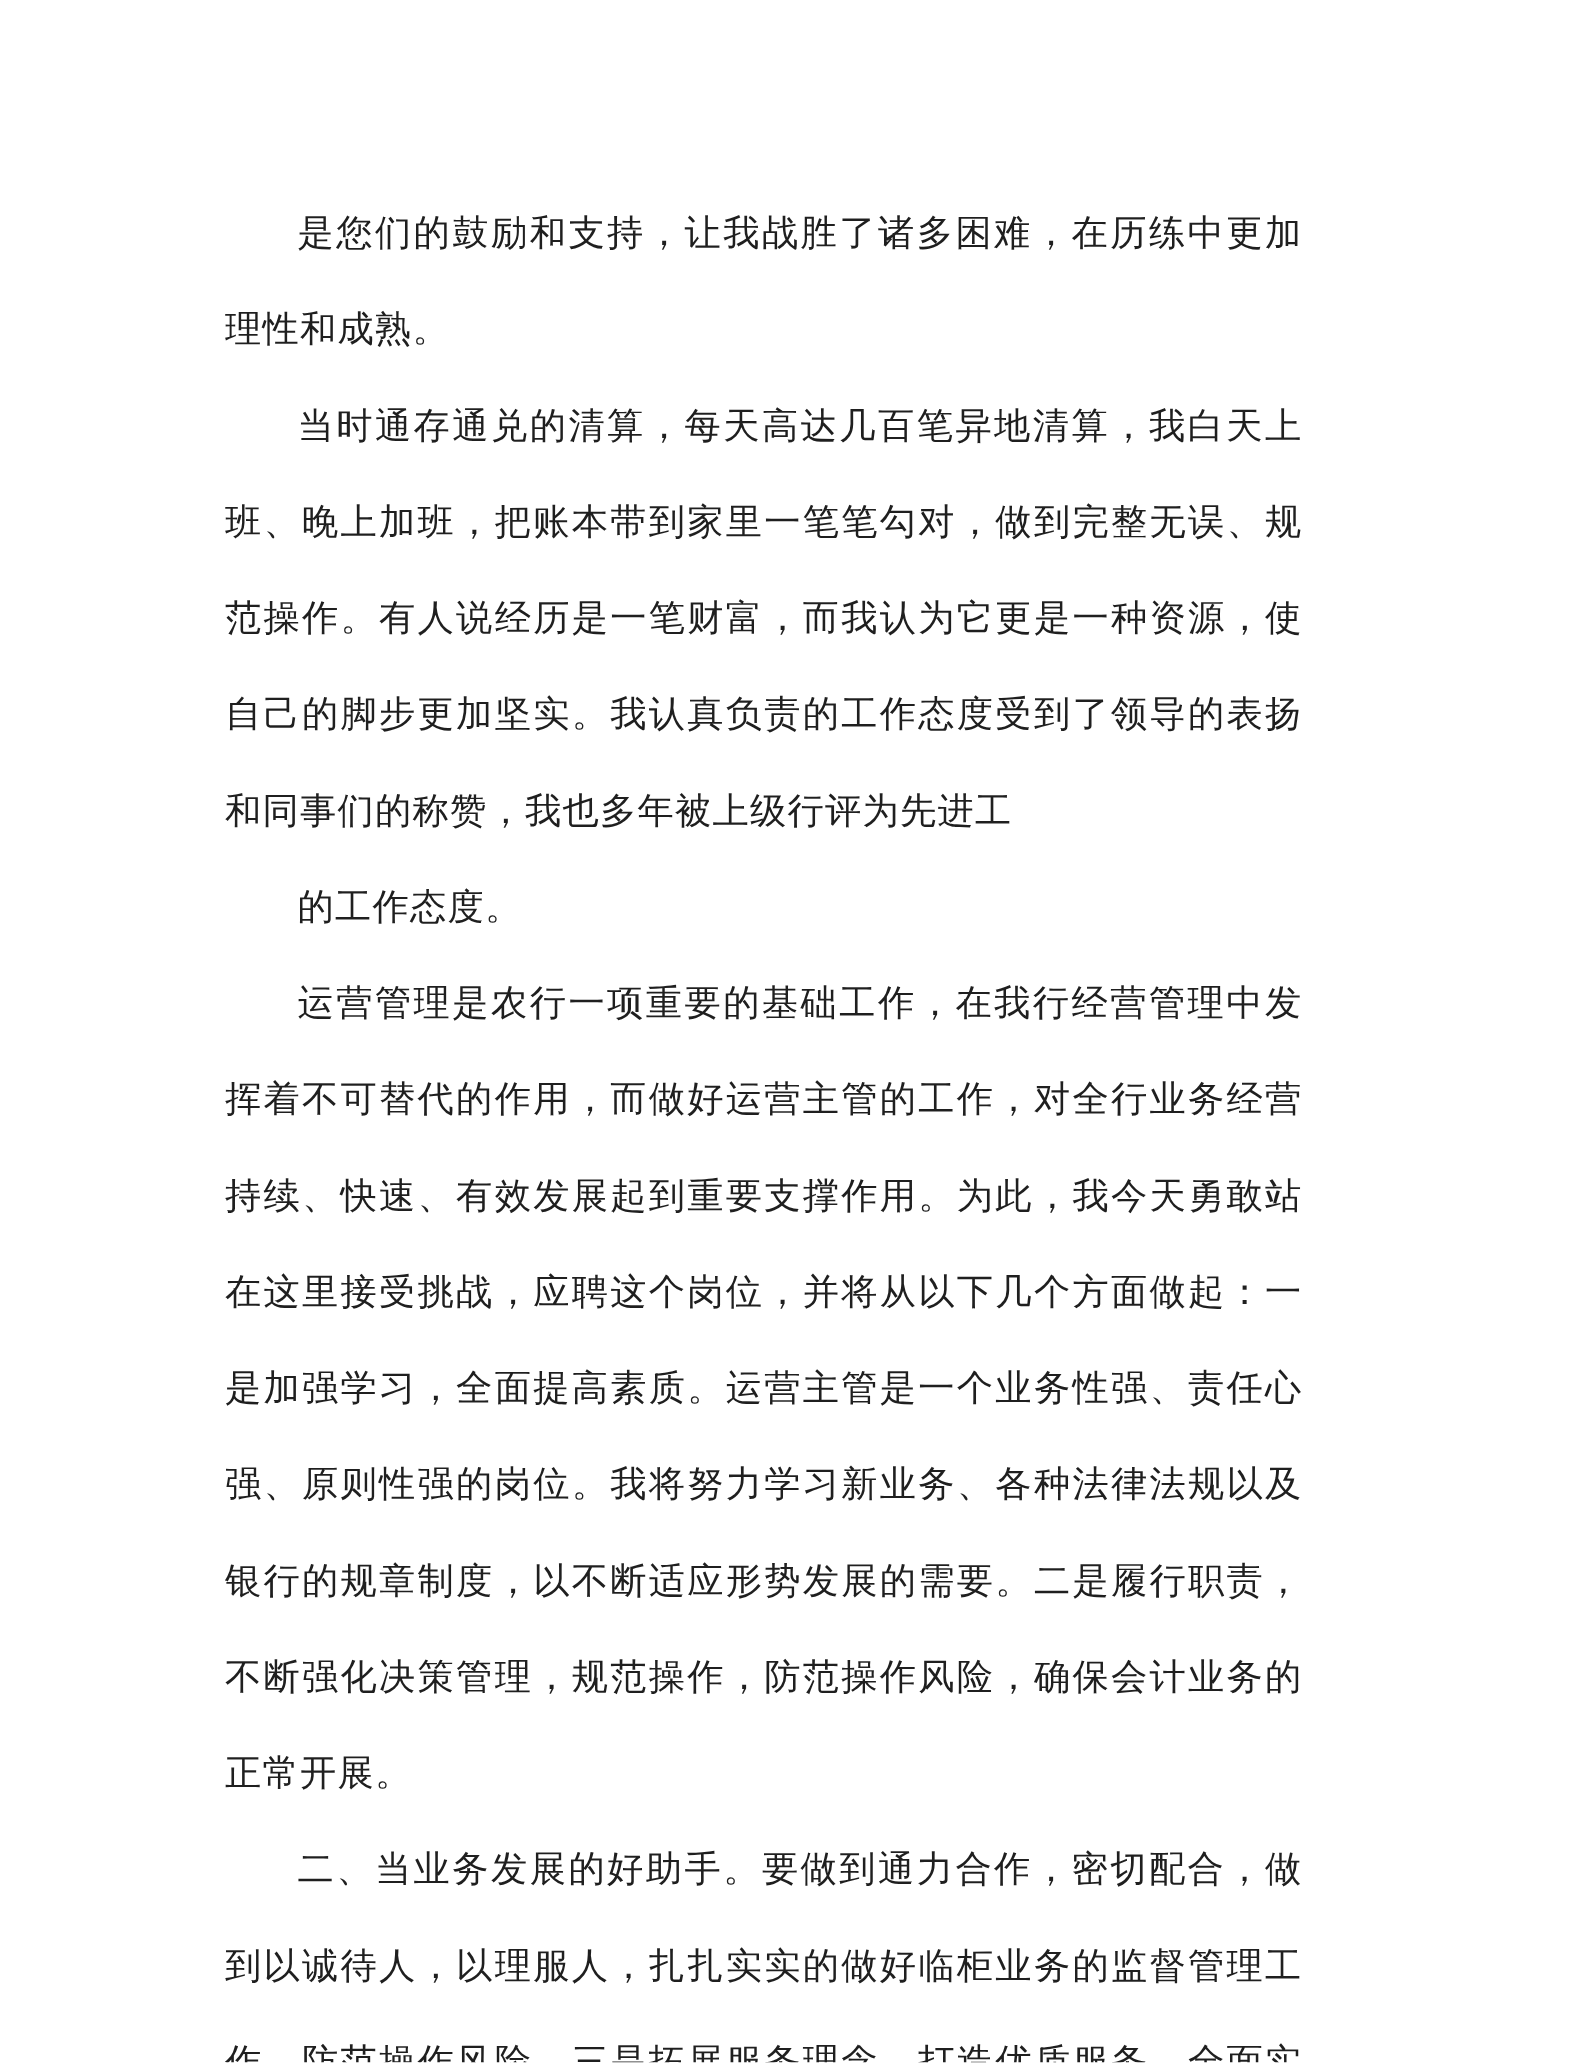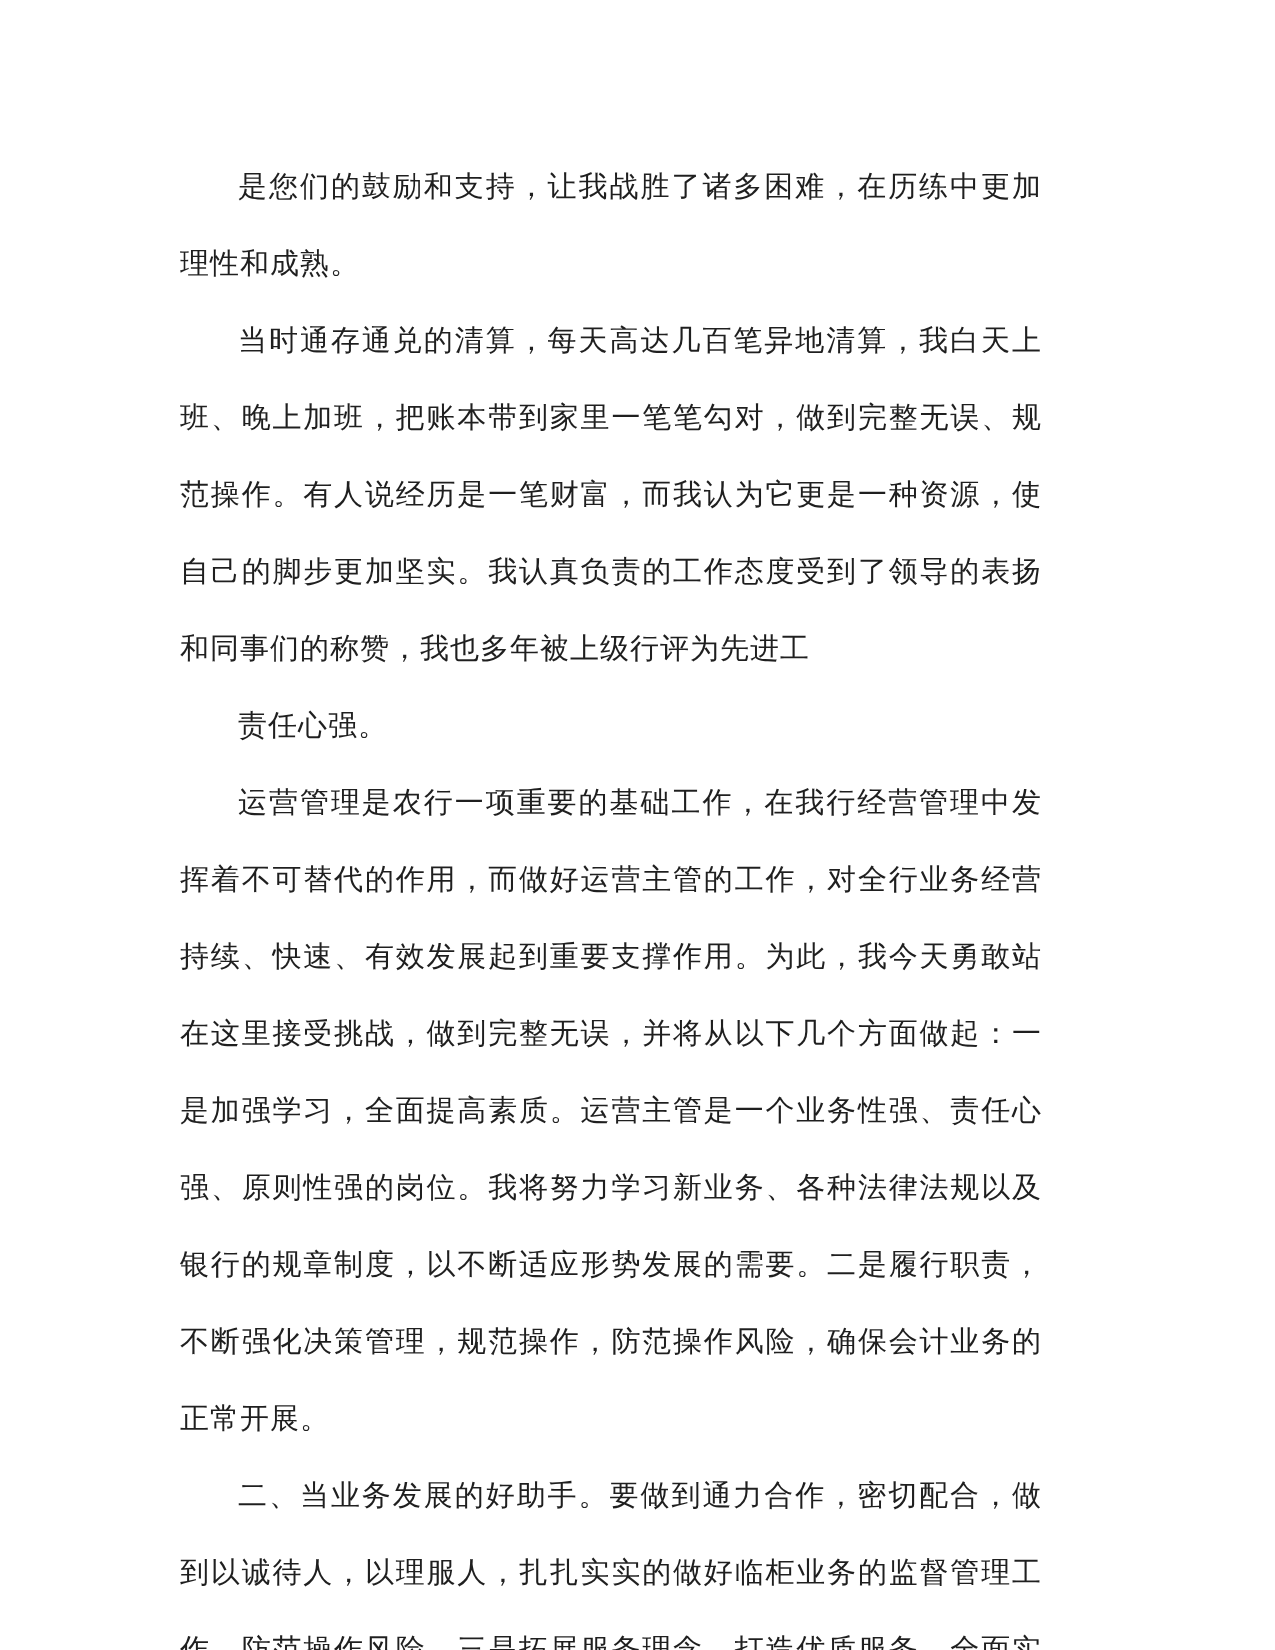--- a/index.html
+++ b/index.html
@@ -32,17 +32,17 @@
     word-break: break-all;
   }
 </style>
 </head>
 <body>
 
 <div class="page">
   <div class="content">
     <p class="para">是您们的鼓励和支持，让我战胜了诸多困难，在历练中更加理性和成熟。</p>
     <p class="para">当时通存通兑的清算，每天高达几百笔异地清算，我白天上班、晚上加班，把账本带到家里一笔笔勾对，做到完整无误、规范操作。有人说经历是一笔财富，而我认为它更是一种资源，使自己的脚步更加坚实。我认真负责的工作态度受到了领导的表扬和同事们的称赞，我也多年被上级行评为先进工</p>
-    <p class="para">责任心强。</p>
-    <p class="para">运营管理是农行一项重要的基础工作，在我行经营管理中发挥着不可替代的作用，而做好运营主管的工作，对全行业务经营持续、快速、有效发展起到重要支撑作用。为此，我今天勇敢站在这里接受挑战，做到完整无误，并将从以下几个方面做起：一是加强学习，全面提高素质。运营主管是一个业务性强、责任心强、原则性强的岗位。我将努力学习新业务、各种法律法规以及银行的规章制度，以不断适应形势发展的需要。二是履行职责，不断强化决策管理，规范操作，防范操作风险，确保会计业务的正常开展。</p>
+    <p class="para">的工作态度。</p>
+    <p class="para">运营管理是农行一项重要的基础工作，在我行经营管理中发挥着不可替代的作用，而做好运营主管的工作，对全行业务经营持续、快速、有效发展起到重要支撑作用。为此，我今天勇敢站在这里接受挑战，应聘这个岗位，并将从以下几个方面做起：一是加强学习，全面提高素质。运营主管是一个业务性强、责任心强、原则性强的岗位。我将努力学习新业务、各种法律法规以及银行的规章制度，以不断适应形势发展的需要。二是履行职责，不断强化决策管理，规范操作，防范操作风险，确保会计业务的正常开展。</p>
     <p class="para">二、当业务发展的好助手。要做到通力合作，密切配合，做到以诚待人，以理服人，扎扎实实的做好临柜业务的监督管理工作，防范操作风险。三是拓展服务理念，打造优质服务，全面实施环境规范、服务形象规范、柜台服务规范、会计流程规范和检查督促规范。通过窗口服务，全面展现农行新形象。四是坚持内抓管理，外抓营销，促</p>
   </div>
 </div>
 
 </body></html>

